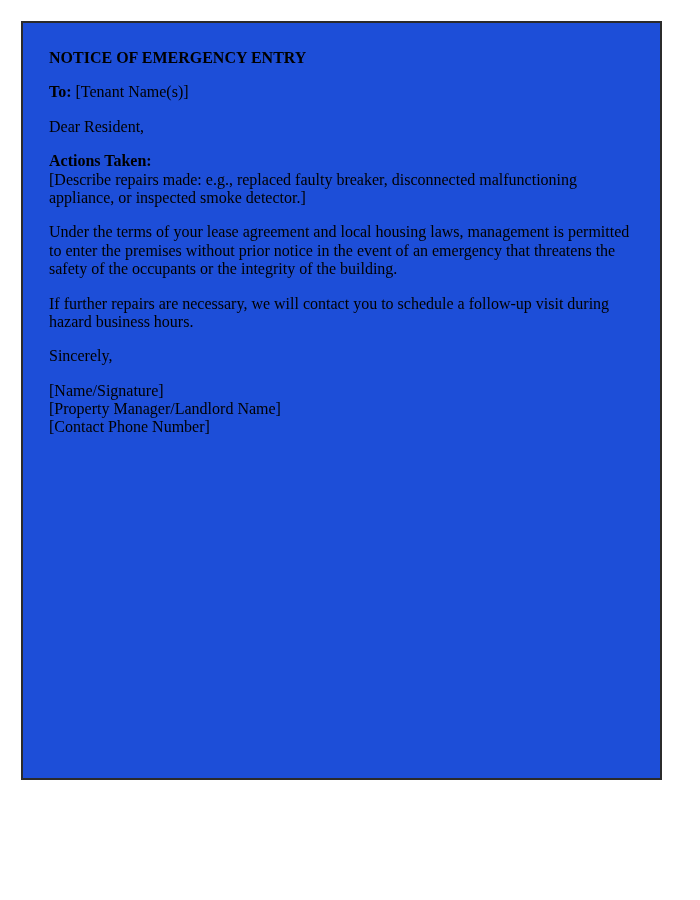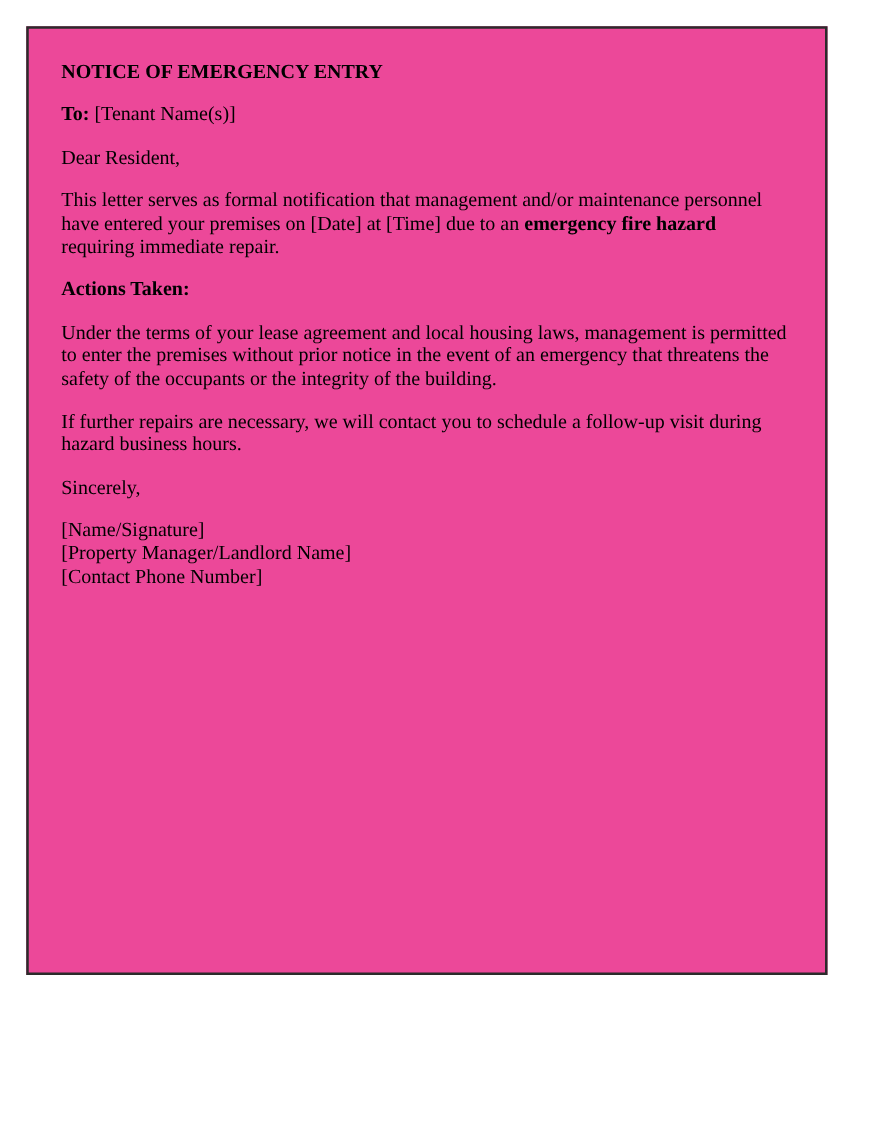--- a/index.html
+++ b/index.html
@@ -18,21 +18,21 @@
   }
   .letter {
     position: absolute;
     left: 21px;
     top: 21px;
     width: 641px;
     height: 759px;
     box-sizing: border-box;
     border: 2px solid #2b2b2b;
     padding: 10px 26px 26px 26px;
-    background: #ec4899;
+    background: #1d4ed8;
     overflow: hidden;
   }
   .para {
     margin: 16px 0;
   }
   .bold {
     font-weight: bold;
   }
 </style>
 </head>
@@ -44,27 +44,25 @@
 
 
   <p class="para">
     <span class="bold">To:</span>
     <span>[Tenant Name(s)]</span>
   </p>
 
 
   <p class="para">Dear Resident,</p>
 
-  <p class="para">
-    <span>This letter serves as formal notification that management and/or maintenance personnel have entered your premises on [Date] at [Time] due to an </span><span class="bold">emergency fire hazard</span><span> requiring immediate repair.</span>
-  </p>
 
 
   <div class="para">
     <div class="bold">Actions Taken:</div>
+    <div>[Describe repairs made: e.g., replaced faulty breaker, disconnected malfunctioning appliance, or inspected smoke detector.]</div>
   </div>
 
   <p class="para">Under the terms of your lease agreement and local housing laws, management is permitted to enter the premises without prior notice in the event of an emergency that threatens the safety of the occupants or the integrity of the building.</p>
 
   <p class="para">If further repairs are necessary, we will contact you to schedule a follow-up visit during hazard business hours.</p>
 
 
   <p class="para">Sincerely,</p>
 
   <div class="para">

